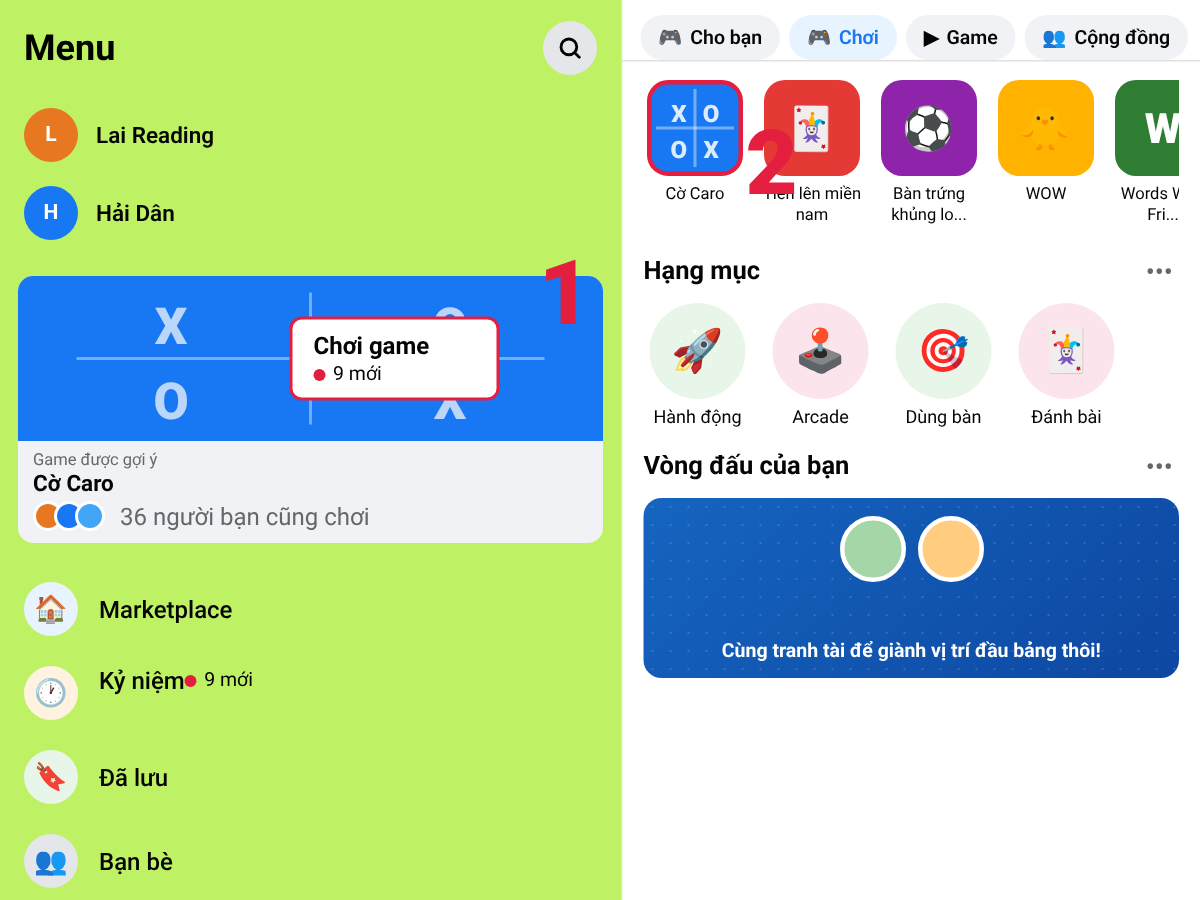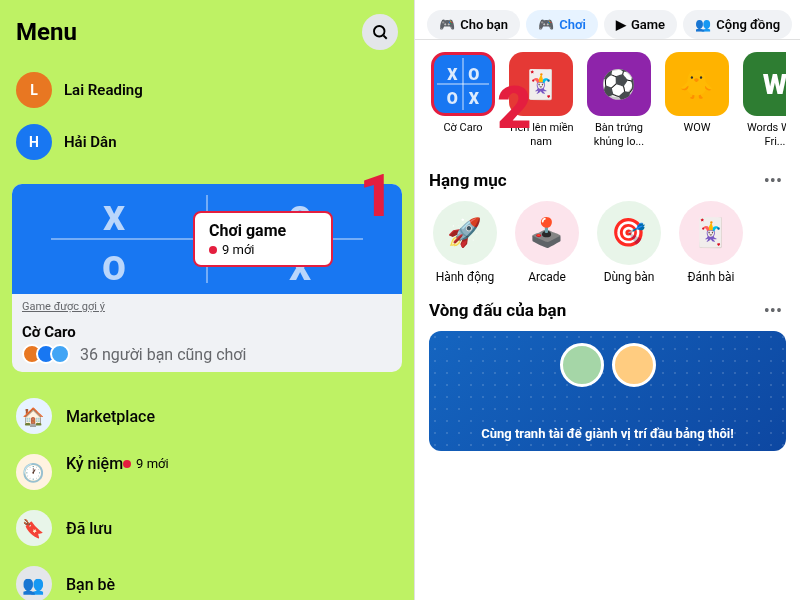--- a/index.html
+++ b/index.html
@@ -96,22 +96,21 @@
       position: relative;
     }
 
     .game-info {
       padding: 6px 10px 8px;
     }
 
     .game-suggested {
       font-size: 11px;
       color: #65676b;
-      margin-bottom: 10px;
-      text-decoration: underline;
+      margin-bottom: 0;
     }
 
     .game-name {
       font-size: 15px;
       font-weight: 700;
       color: #050505;
     }
 
     .game-friends {
       display: flex;

